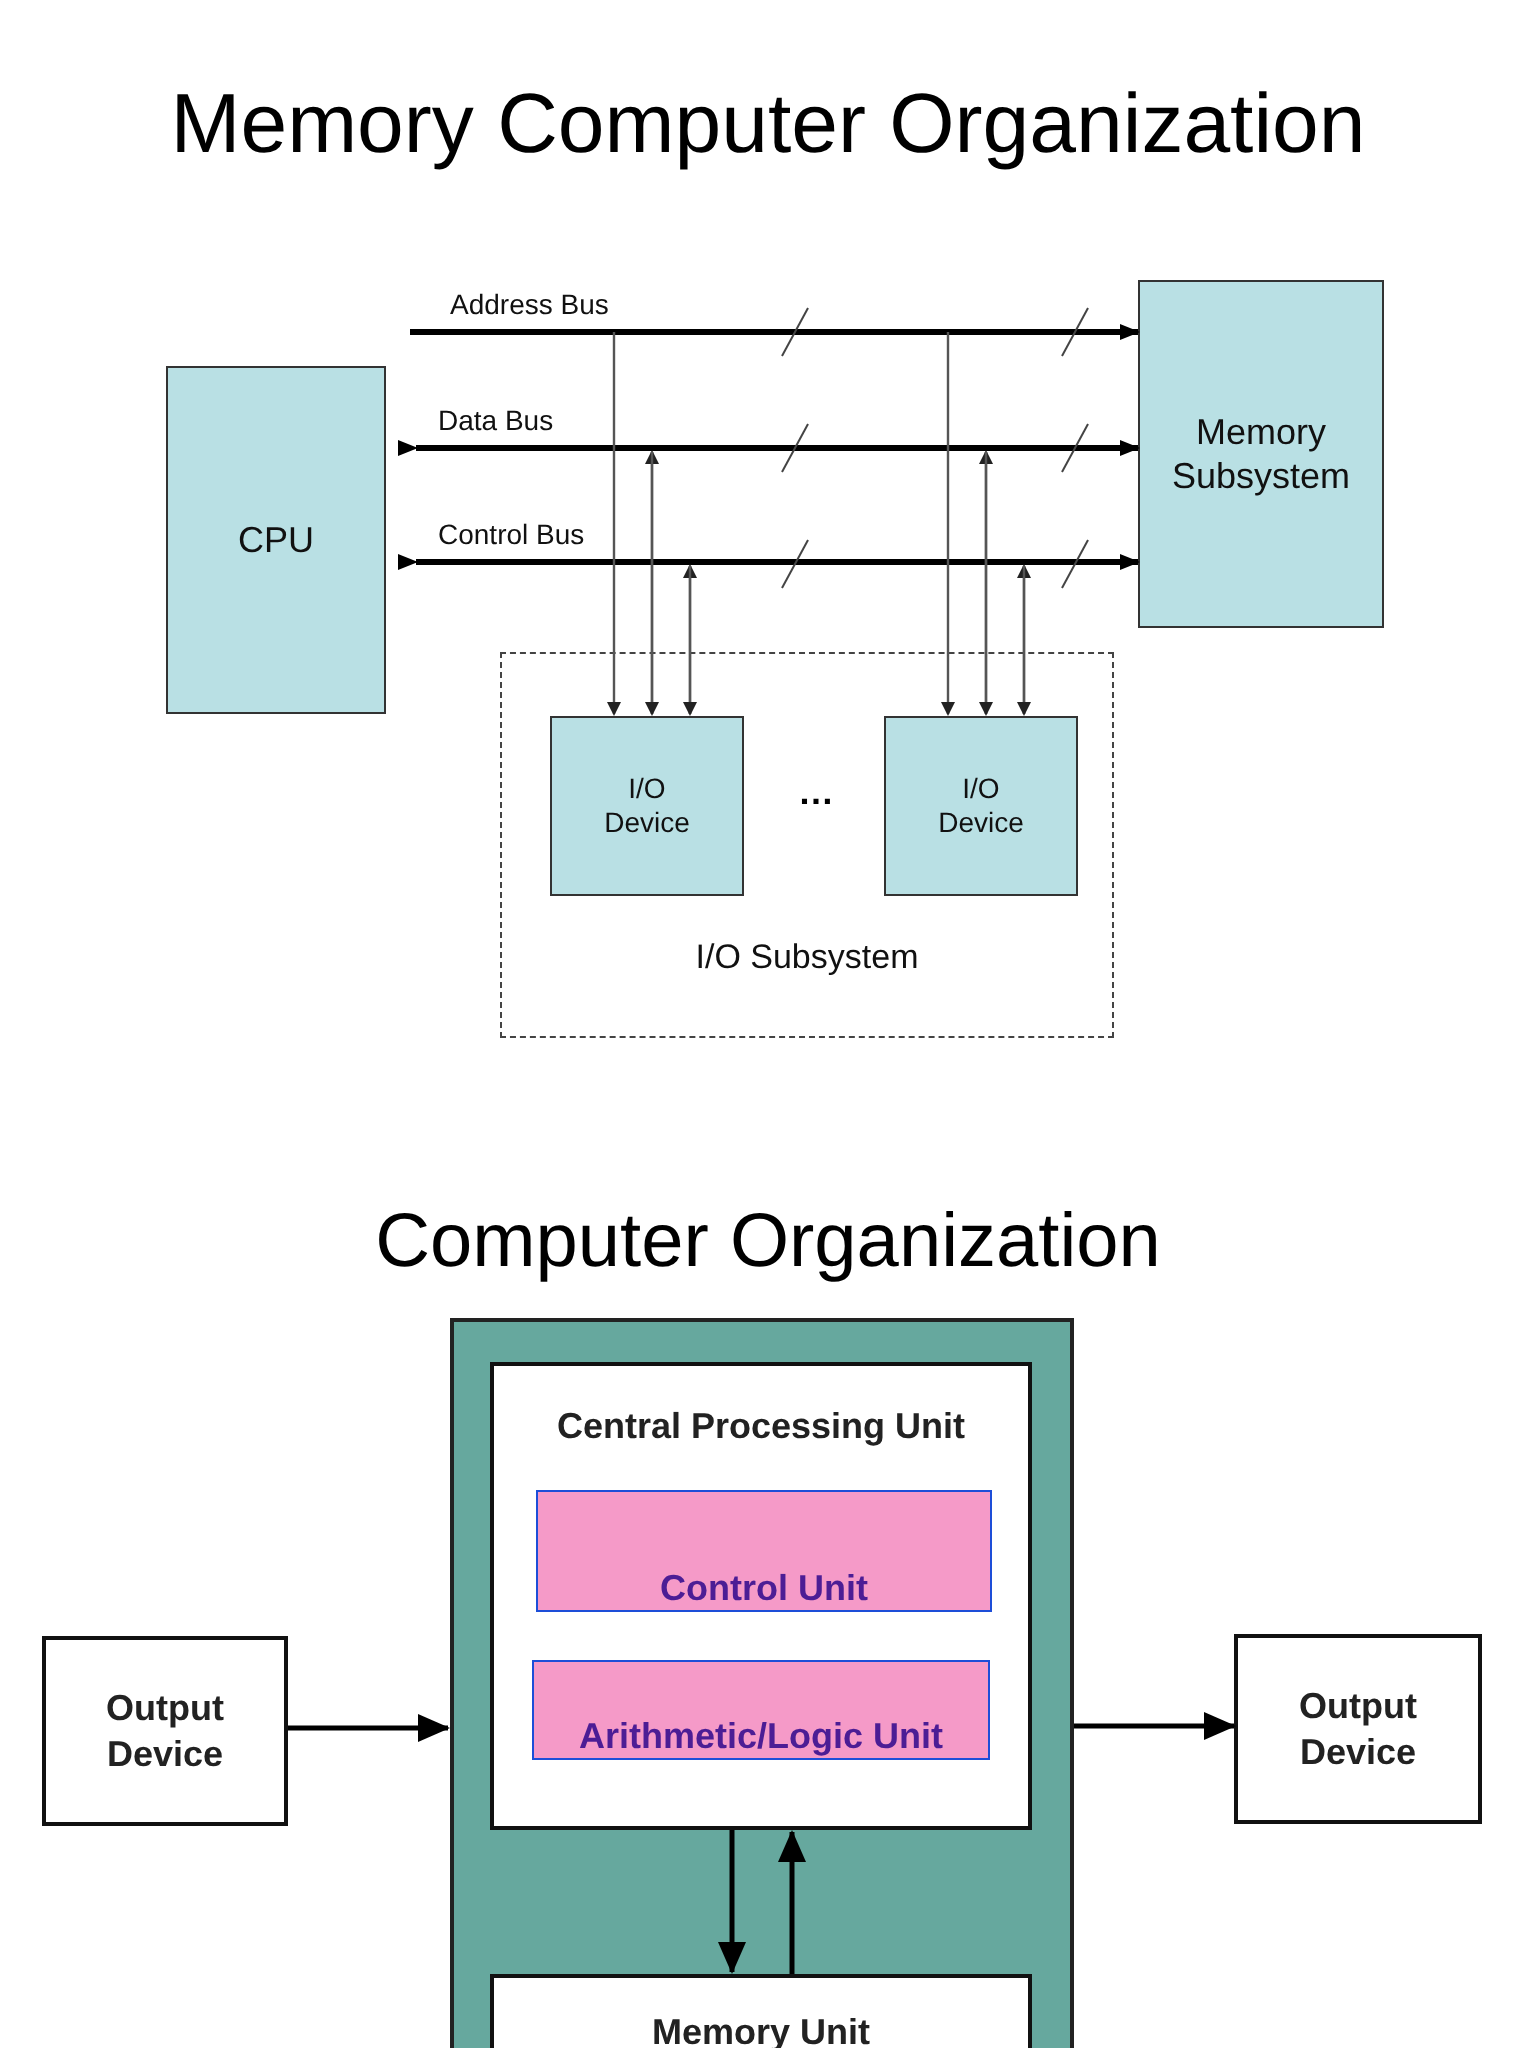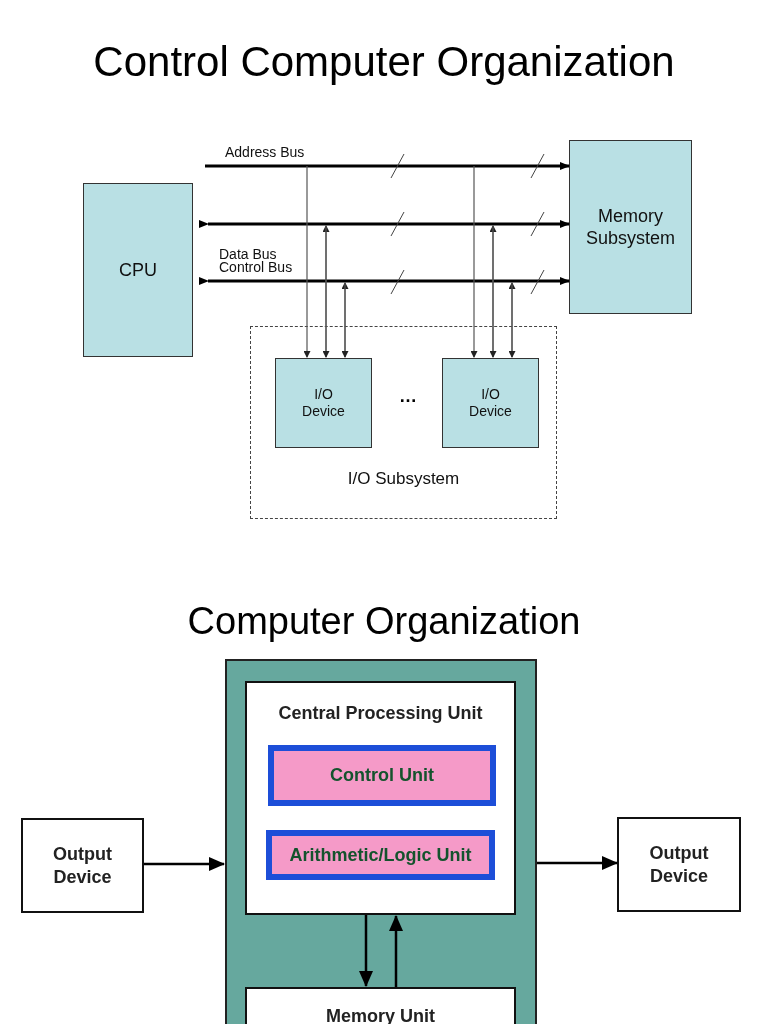--- a/index.html
+++ b/index.html
@@ -9,45 +9,45 @@
   #title2 { top: 600px; font-size: 38px; }
 
   
   .box1 { position: absolute; background: #b9e0e4; border: 1px solid #333; box-sizing: border-box; display: flex; align-items: center; justify-content: center; text-align: center; color: #111; }
   #cpu { left: 83px; top: 140px; width: 110px; height: 174px; font-size: 18px; margin-top: 43px; }
   #memory { left: 569px; top: 140px; width: 123px; height: 174px; font-size: 18px; line-height: 22px; }
   #io1 { left: 275px; top: 358px; width: 97px; height: 90px; font-size: 14px; line-height: 17px; }
   #io2 { left: 442px; top: 358px; width: 97px; height: 90px; font-size: 14px; line-height: 17px; }
   .buslabel { position: absolute; font-size: 14px; color: #111; }
   #lbl-addr { left: 225px; top: 144px; }
-  #lbl-data { left: 219px; top: 202px; margin-top: 44px; }
+  #lbl-data { left: 219px; top: 202px; }
   #lbl-ctrl { left: 219px; top: 259px; }
   #io-subsys { position: absolute; left: 250px; top: 326px; width: 307px; height: 193px; border: 1px dashed #444; box-sizing: border-box; }
   #io-subsys-label { position: absolute; left: 250px; width: 307px; top: 469px; text-align: center; font-size: 17px; color: #111; }
   #ellipsis { position: absolute; left: 390px; top: 386px; width: 36px; text-align: center; font-size: 18px; font-weight: bold; }
 
   
   #outer { position: absolute; left: 225px; top: 659px; width: 312px; height: 380px; background: #66a89e; border: 2px solid #222; box-sizing: border-box; }
   #cpu-box { position: absolute; left: 245px; top: 681px; width: 271px; height: 234px; background: #fff; border: 2px solid #111; box-sizing: border-box; }
   #cpu-label { position: absolute; left: 245px; width: 271px; top: 703px; text-align: center; font-size: 18px; font-weight: bold; color: #222; }
-  .pink { position: absolute; background: #f59ac8; border: 6px solid #1d4ed8; box-sizing: border-box; display: flex; align-items: center; justify-content: center; font-size: 18px; font-weight: bold; color: #14532d; }
+  .pink { position: absolute; background: #f59ac8; border: 1px solid #1d4ed8; box-sizing: border-box; display: flex; align-items: flex-end; justify-content: center; font-size: 18px; font-weight: bold; color: #4c1d95; }
   #control-unit { left: 268px; top: 745px; width: 228px; height: 61px; }
   #alu { left: 266px; top: 830px; width: 229px; height: 50px; }
   .wbox { position: absolute; background: #fff; border: 2px solid #111; box-sizing: border-box; display: flex; align-items: center; justify-content: center; text-align: center; font-size: 18px; font-weight: bold; line-height: 23px; color: #222; }
   #input-dev { left: 21px; top: 818px; width: 123px; height: 95px; }
   #output-dev { left: 617px; top: 817px; width: 124px; height: 95px; }
   #mem-unit { position: absolute; left: 245px; top: 987px; width: 271px; height: 60px; background: #fff; border: 2px solid #111; box-sizing: border-box; }
   #mem-unit-label { position: absolute; left: 245px; width: 271px; top: 1006px; text-align: center; font-size: 18px; font-weight: bold; color: #222; }
 
   svg.lines { position: absolute; left: 0; top: 0; width: 768px; height: 1024px; pointer-events: none; }
 </style>
 </head>
 <body>
 
-<div id="title1" class="title">Control Computer Organization</div>
+<div id="title1" class="title">Memory Computer Organization</div>
 
 <div id="io-subsys"></div>
 
 <div id="cpu" class="box1">
     <span>CPU</span>
   </div>
 <div id="memory" class="box1">
   <div>
       <div>Memory</div>
       <div>Subsystem</div>

